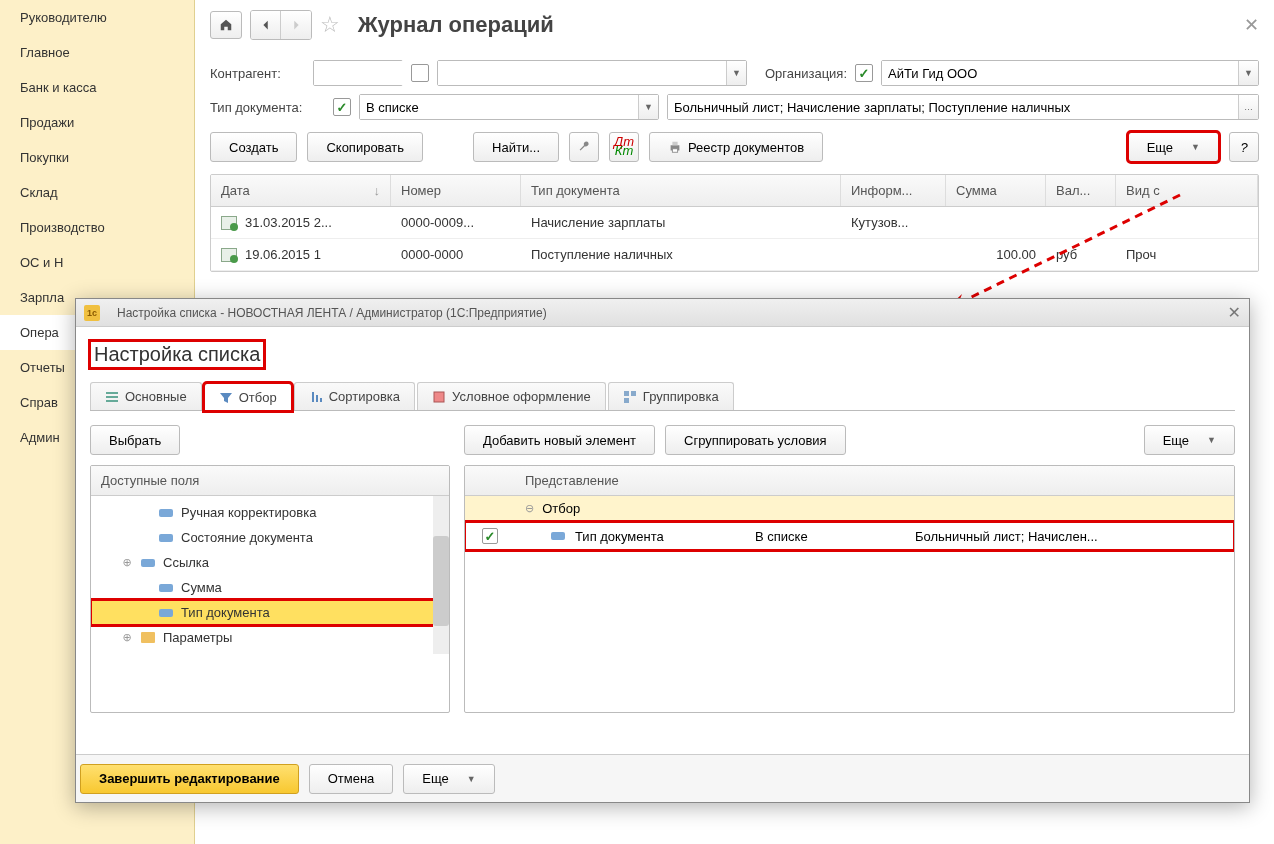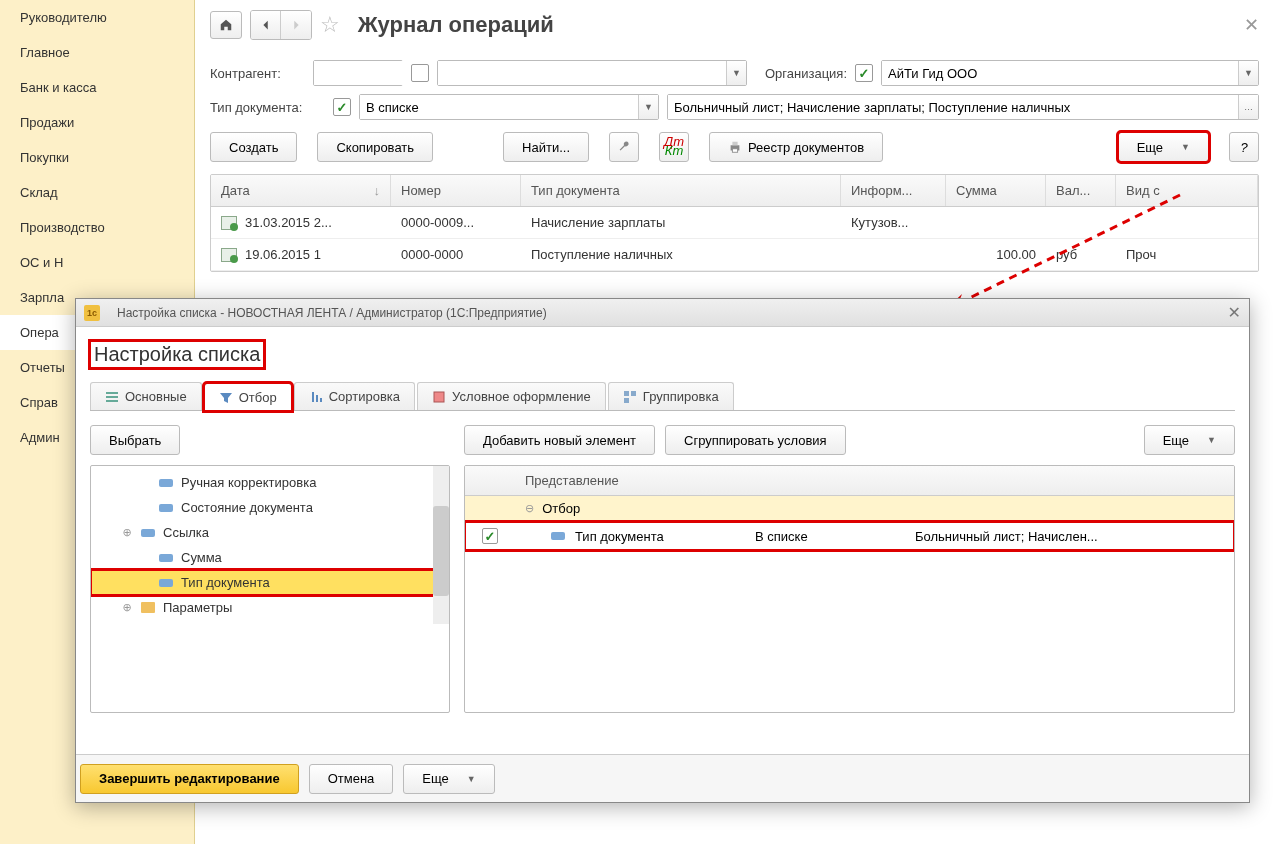--- a/index.html
+++ b/index.html
@@ -20,21 +20,21 @@
 .page-title { font-size: 22px; color: #444; margin-left: 10px; }
 .close-x { margin-left: auto; font-size: 18px; color: #999; cursor: pointer; }
 
 .filter-row { display: flex; align-items: center; gap: 8px; margin-bottom: 8px; }
 .label { color: #444; }
 .combo { display: flex; border: 1px solid #bbb; border-radius: 2px; height: 26px; background: #fff; }
 .combo-input { flex: 1; padding: 0 6px; border: none; outline: none; }
 .combo-btn { width: 20px; border-left: 1px solid #ccc; background: linear-gradient(#fff,#eee); display: flex; align-items: center; justify-content: center; font-size: 9px; color: #666; cursor: pointer; }
 .chk { width: 18px; height: 18px; border: 1px solid #999; border-radius: 2px; display: flex; align-items: center; justify-content: center; font-weight: bold; color: #2a8a2a; }
 
-.toolbar-row { display: flex; align-items: flex-start; gap: 20px; margin: 12px 0; }
+.toolbar-row { display: flex; align-items: flex-start; gap: 10px; margin: 12px 0; }
 .btn { height: 30px; padding: 0 18px; border: 1px solid #bbb; border-radius: 3px; background: linear-gradient(#fff,#eee); cursor: pointer; display: flex; align-items: center; gap: 6px; }
 .btn-sq { width: 30px; padding: 0; justify-content: center; font-style: italic; }
 .btn-more { display: flex; align-items: center; gap: 18px; }
 .red-outline { outline: 3px solid #d00; outline-offset: -1px; }
 
 .grid { border: 1px solid #ccc; border-radius: 2px; overflow: hidden; }
 .grid-header { display: flex; background: linear-gradient(#fafafa,#eee); border-bottom: 1px solid #ccc; }
 .grid-header .gh-cell { padding: 8px 10px; border-right: 1px solid #ddd; color: #555; display: flex; align-items: flex-end; gap: 6px; }
 .grid-row { display: flex; border-bottom: 1px solid #eee; }
 .grid-row .gd-cell { padding: 8px 10px; color: #333; }
@@ -286,20 +286,21 @@
         <span>Группировка</span>
       </div>
     </div>
 
     <div class="two-pane">
       <div class="left-pane">
         <div class="pane-toolbar">
           <button class="btn">Выбрать</button>
         </div>
         <div class="listbox">
+          <div class="listbox-header">Доступные поля</div>
           <div class="tree">
             <div class="tree-item l2">
                 <span class="expander"></span>
                 <span class="field-ic"></span>
                 <span>Ручная корректировка</span>
               </div>
             <div class="tree-item l2">
                 <span class="expander"></span>
                 <span class="field-ic"></span>
                 <span>Состояние документа</span>

